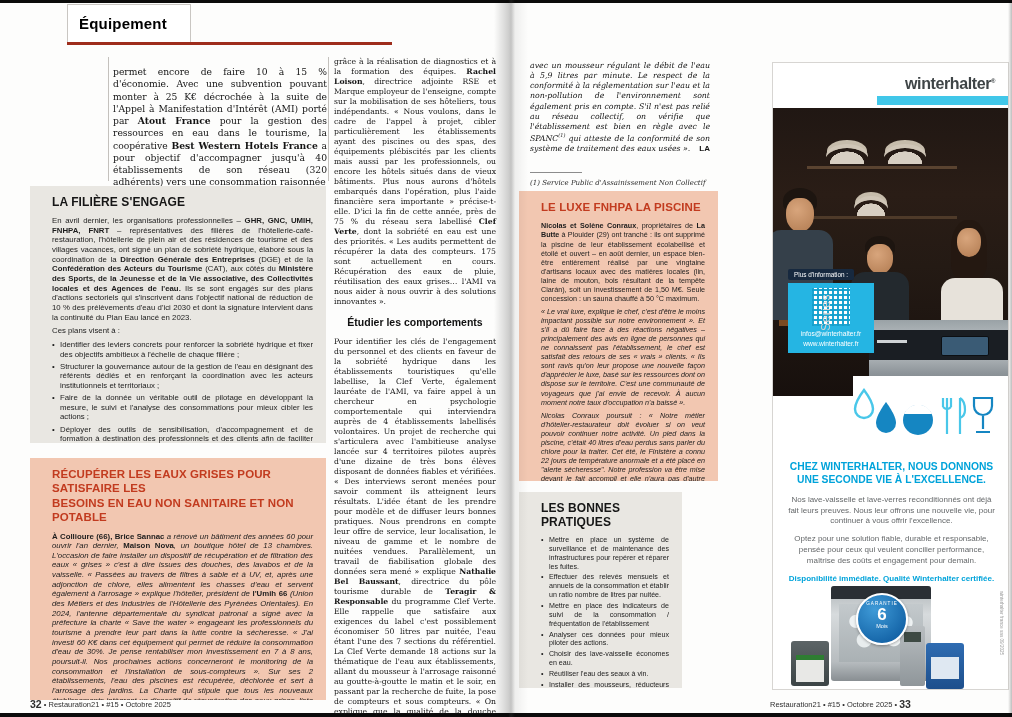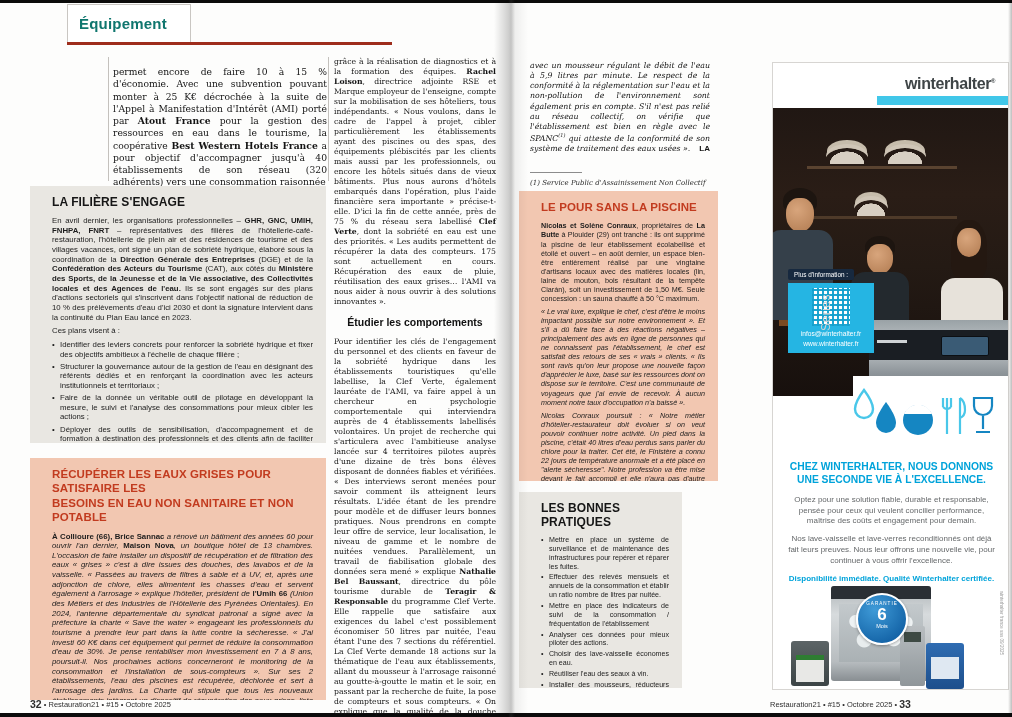--- a/index.html
+++ b/index.html
@@ -7,21 +7,21 @@
           font-family:"Liberation Sans",sans-serif;color:#141414;}
   .bar-top{position:absolute;left:0;top:0;width:1012px;height:3px;background:#0b0b0b;}
   .bar-bottom{position:absolute;left:0;top:713px;width:1012px;height:4px;background:#0b0b0b;}
   .fold{position:absolute;left:494px;top:0;width:34px;height:717px;
         background:linear-gradient(90deg,rgba(0,0,0,0) 0%,rgba(0,0,0,.18) 42%,rgba(60,60,60,.30) 50%,rgba(0,0,0,.06) 62%,rgba(0,0,0,0) 100%);}
   .edge-r{position:absolute;right:0;top:0;width:4px;height:717px;background:linear-gradient(90deg,rgba(0,0,0,0),rgba(0,0,0,.25));}
 
   
   .eq-box{position:absolute;left:67px;top:4px;width:122px;height:38px;background:#fff;
           border:1px solid #c9c6c2;border-bottom:none;}
-  .eq-box span{display:block;margin:10px 0 0 11px;font-size:15px;font-weight:bold;color:#0f766e;letter-spacing:.2px;}
+  .eq-box span{display:block;margin:10px 0 0 11px;font-size:15px;font-weight:bold;color:#000000;letter-spacing:.2px;}
   .eq-line{position:absolute;left:67px;top:42px;width:325px;height:3px;background:#9e2d1c;}
 
   
   .serif{font-family:"DejaVu Serif",serif;text-align:justify;}
   .col1{position:absolute;left:113px;top:57px;width:214px;font-size:9.2px;line-height:1.33;}
   .rule-l{position:absolute;left:108px;top:57px;width:1px;height:124px;background:#c4c1bd;}
   .rule-m{position:absolute;left:328px;top:57px;width:1px;height:124px;background:#c4c1bd;}
   .col2{position:absolute;left:334px;top:57px;width:162px;font-size:7.7px;line-height:1.3;}
   .col2 .h2{font-family:"Liberation Sans",sans-serif;font-size:10.5px;font-weight:bold;text-align:center;
             margin:9px 0 7px 0;color:#111;}
@@ -185,21 +185,21 @@
   <div class="foot foot-l"><span class="num">32</span> <span>•  Restauration21 • #15 • Octobre 2025</span></div>
 
   <div class="serif rcol1">
     <span>avec un mousseur régulant le débit de l'eau à 5,9 litres par minute. Le respect de la conformité à la réglementation sur l'eau et la non-pollution de l'environnement sont également pris en compte. S'il n'est pas relié au réseau collectif, on vérifie que l'établissement est bien en règle avec le SPANC</span><sup style="font-size:5px">(1)</sup><span> qui atteste de la conformité de son système de traitement des eaux usées ».</span>
     <span class="sig">LA</span>
   </div>
   <div class="fnote-rule"></div>
   <div class="fnote">(1) Service Public d'Assainissement Non Collectif</div>
 
   <div class="box pinkbox luxe">
-    <p class="t red">LE POUR SANS LA PISCINE</p>
+    <p class="t red">LE LUXE FNHPA LA PISCINE</p>
     <p class="bt"><b>Nicolas et Solène Conraux</b><span>, propriétaires de </span><b>La Butte</b><span> à Plouider (29) ont tranché : ils ont supprimé la piscine de leur établissement écolabellisé et étoilé et ouvert – en août dernier, un espace bien-être entièrement réalisé par une vingtaine d'artisans locaux avec des matières locales (lin, laine de mouton, bois résultant de la tempête Ciarán), soit un investissement de 1,50 M€. Seule concession : un sauna chauffé à 50 °C maximum.</span></p>
     <p class="bt"><i>« Le vrai luxe, explique le chef, c'est d'être le moins impactant possible sur notre environnement ». Et s'il a dû faire face à des réactions négatives – principalement des avis en ligne de personnes qui ne connaissent pas l'établissement, le chef est satisfait des retours de ses « vrais » clients. « Ils sont ravis qu'on leur propose une nouvelle façon d'apprécier le luxe, basé sur les ressources dont on dispose sur le territoire. C'est une communauté de voyageurs que j'ai envie de recevoir. À aucun moment notre taux d'occupation n'a baissé ».</i></p>
     <p class="bt"><i>Nicolas Conraux poursuit : « Notre métier d'hôtelier-restaurateur doit évoluer si on veut pouvoir continuer notre activité. Un pied dans la piscine, c'était 40 litres d'eau perdus sans parler du chlore pour la traiter. Cet été, le Finistère a connu 22 jours de température anormale et a été placé en "alerte sécheresse". Notre profession va être mise devant le fait accompli et elle n'aura pas d'autre choix que de se repenser ».</i></p>
   </div>
 
   <div class="box graybox prat">
     <p class="t">LES BONNES PRATIQUES</p>
     <div class="bullet">
         <span class="dot">•</span>
         <span>Mettre en place un système de surveillance et de maintenance des infrastructures pour repérer et réparer les fuites.</span>
@@ -280,22 +280,22 @@
         <path d="M95 10 v36 M91 10 v9 M99 10 v9 M91 19 q4 4 8 0"></path>
         <path d="M108 10 v36 M108 10 q5 3 5 12 q0 6 -5 8"></path>
       </g>
       <g stroke="#1586c2" stroke-width="2.2" fill="none">
         <path d="M122 10 h18 v8 a9 9 0 0 1 -18 0 Z M131 27 v14 M124 44 h14"></path>
       </g>
     </svg>
 
     <div class="ad-copy">
       <p class="hl">CHEZ WINTERHALTER, NOUS DONNONS UNE SECONDE VIE À L'EXCELLENCE.</p>
+      <p>Nos lave-vaisselle et lave-verres reconditionnés ont déjà fait leurs preuves. Nous leur offrons une nouvelle vie, pour continuer à vous offrir l'excellence.</p>
       <p>Optez pour une solution fiable, durable et responsable, pensée pour ceux qui veulent concilier performance, maîtrise des coûts et engagement pour demain.</p>
-      <p>Nos lave-vaisselle et lave-verres reconditionnés ont déjà fait leurs preuves. Nous leur offrons une nouvelle vie, pour continuer à vous offrir l'excellence.</p>
       <p class="tag">Disponibilité immédiate. Qualité Winterhalter certifiée.</p>
     </div>
 
     <div class="prod">
       <div class="dw">
         <div class="dtop"></div>
         <div class="glass"></div>
       </div>
       <div class="unit">
           <div class="up"></div>

